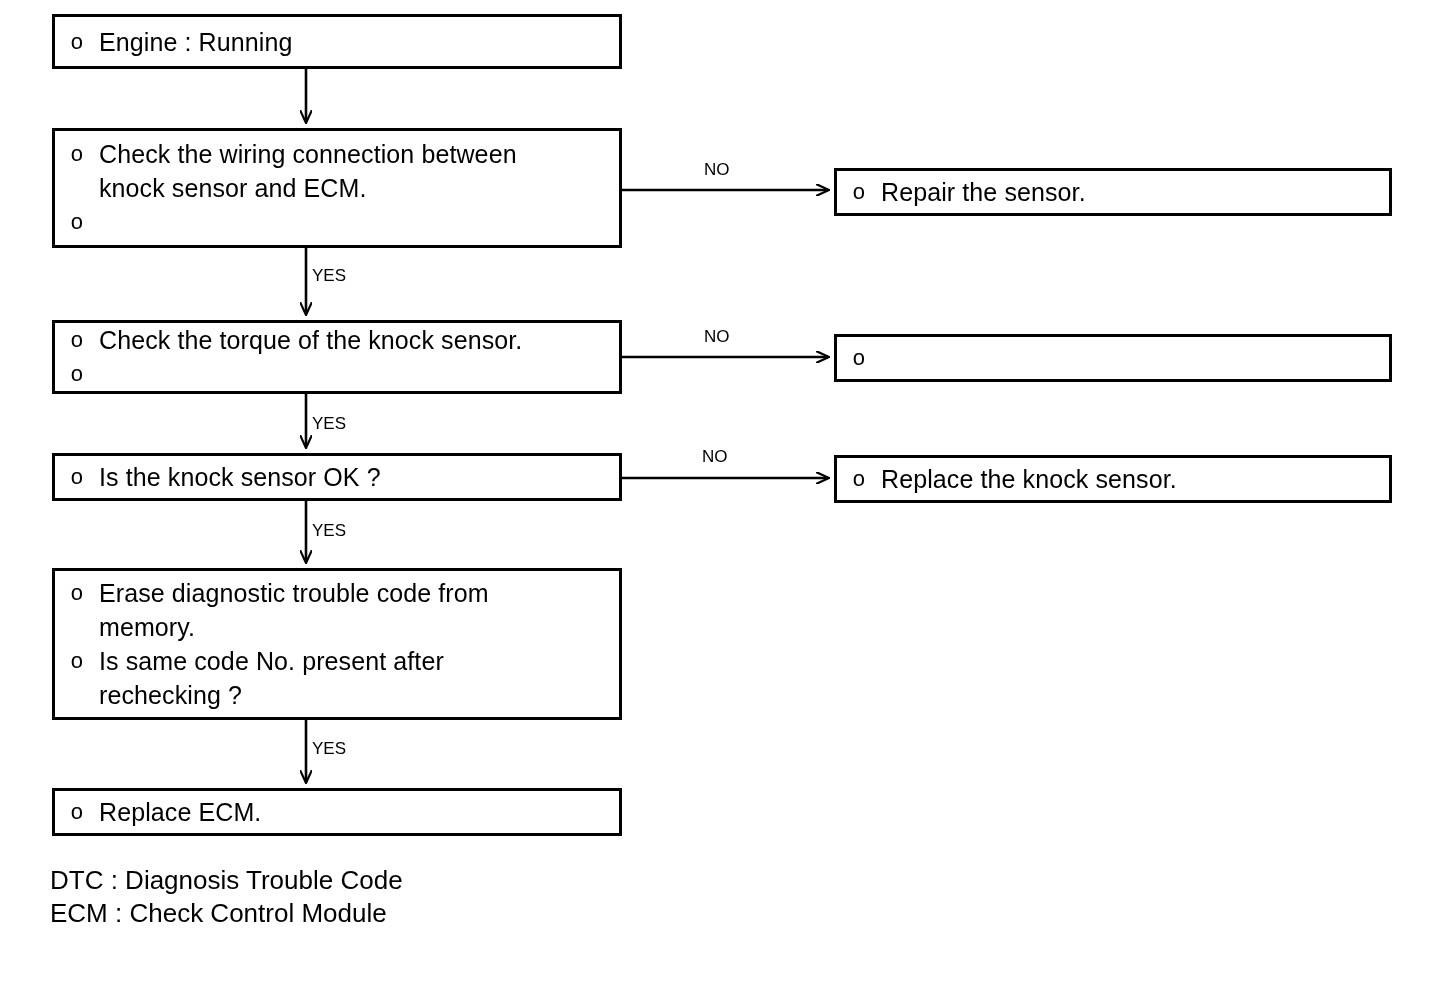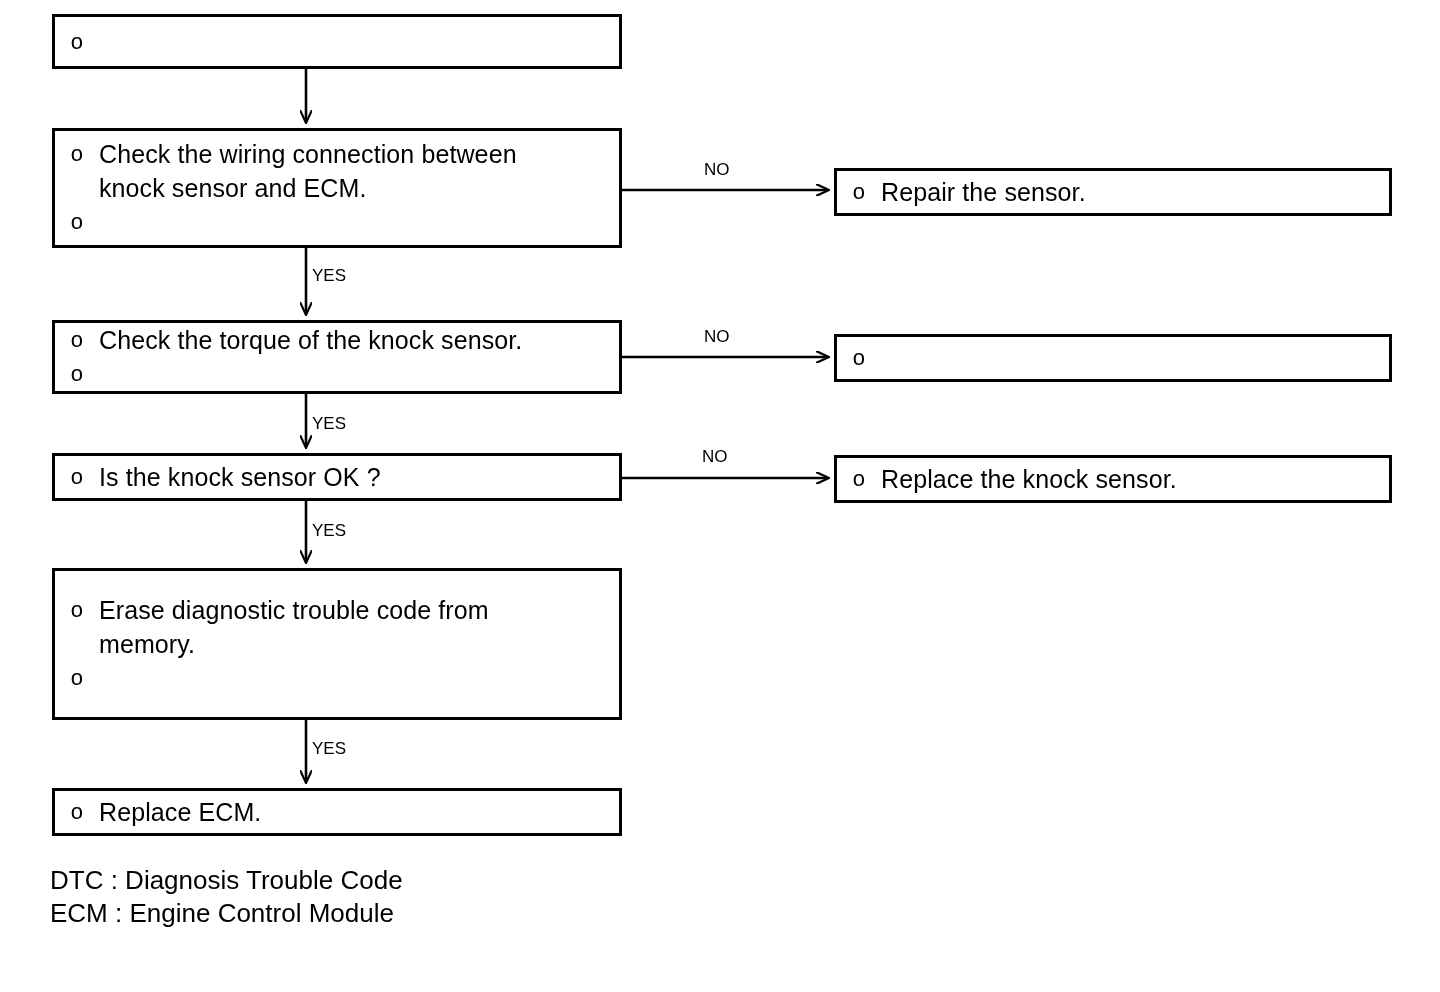--- a/index.html
+++ b/index.html
@@ -94,20 +94,21 @@
     <line x1="622" y1="478" x2="828" y2="478" stroke="#000" stroke-width="2.6" marker-end="url(#arrowhead)"></line>
 
     <line x1="306" y1="501" x2="306" y2="562" stroke="#000" stroke-width="2.6" marker-end="url(#arrowhead)"></line>
 
     <line x1="306" y1="720" x2="306" y2="782" stroke="#000" stroke-width="2.6" marker-end="url(#arrowhead)"></line>
   </svg>
 
   <div class="node" style="left:52px; top:14px; width:570px; height:55px;">
     <div class="line">
       <span class="bullet">o</span>
+      <span class="ltext">Engine : Running</span>
     </div>
   </div>
 
   <div class="node" style="left:52px; top:128px; width:570px; height:120px;">
     <div class="line">
       <span class="bullet">o</span>
       <span class="ltext">Check the wiring connection between
 knock sensor and ECM.</span>
     </div>
     <div class="line">
@@ -153,34 +154,36 @@
   </div>
 
   <div class="node" style="left:52px; top:568px; width:570px; height:152px;">
     <div class="line">
       <span class="bullet">o</span>
       <span class="ltext">Erase diagnostic trouble code from
 memory.</span>
     </div>
     <div class="line">
       <span class="bullet">o</span>
+      <span class="ltext">Is same code No. present after
+rechecking ?</span>
     </div>
   </div>
 
   <div class="node" style="left:52px; top:788px; width:570px; height:48px;">
     <div class="line">
       <span class="bullet">o</span>
       <span class="ltext">Replace ECM.</span>
     </div>
   </div>
 
   <div class="edge-label" style="left:704px; top:156px;">NO</div>
   <div class="edge-label" style="left:312px; top:262px;">YES</div>
   <div class="edge-label" style="left:704px; top:323px;">NO</div>
   <div class="edge-label" style="left:312px; top:410px;">YES</div>
   <div class="edge-label" style="left:702px; top:443px;">NO</div>
   <div class="edge-label" style="left:312px; top:517px;">YES</div>
   <div class="edge-label" style="left:312px; top:735px;">YES</div>
 
   <div class="legend" style="left:50px; top:864px;">DTC : Diagnosis Trouble Code
-ECM : Engine Control Module</div>
+ECM : Check Control Module</div>
 
 </div>
 
 </body></html>

